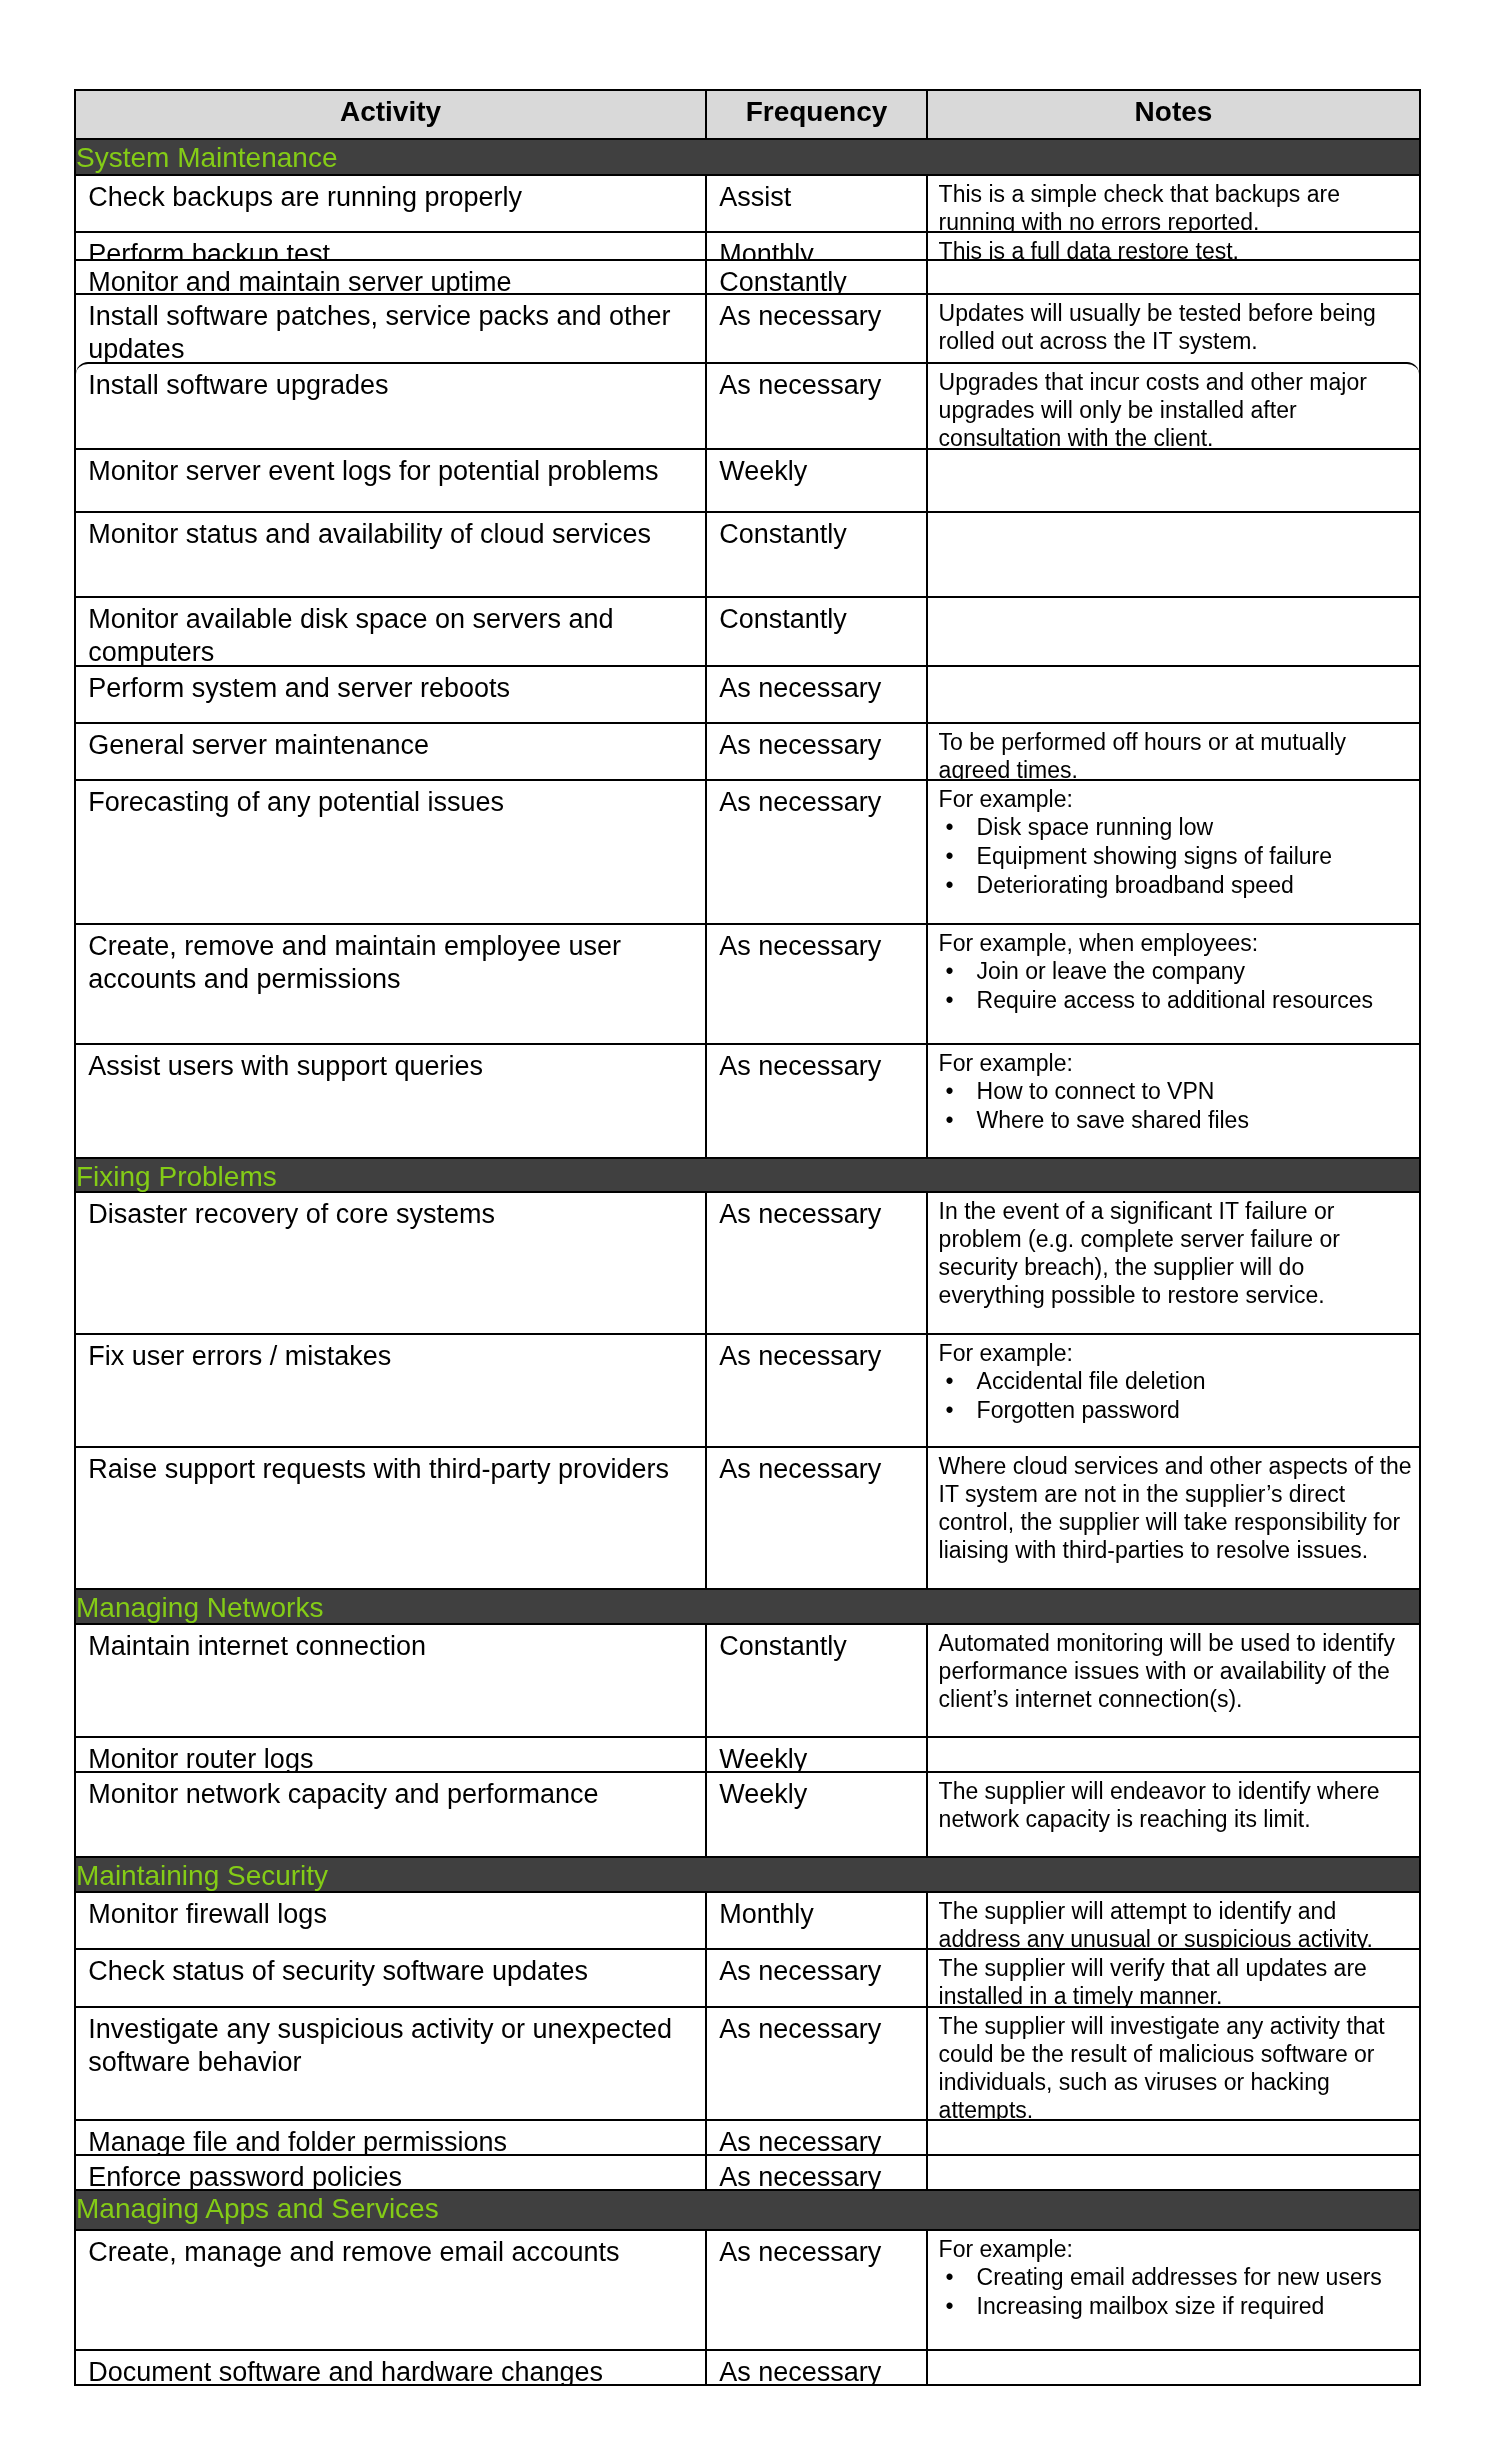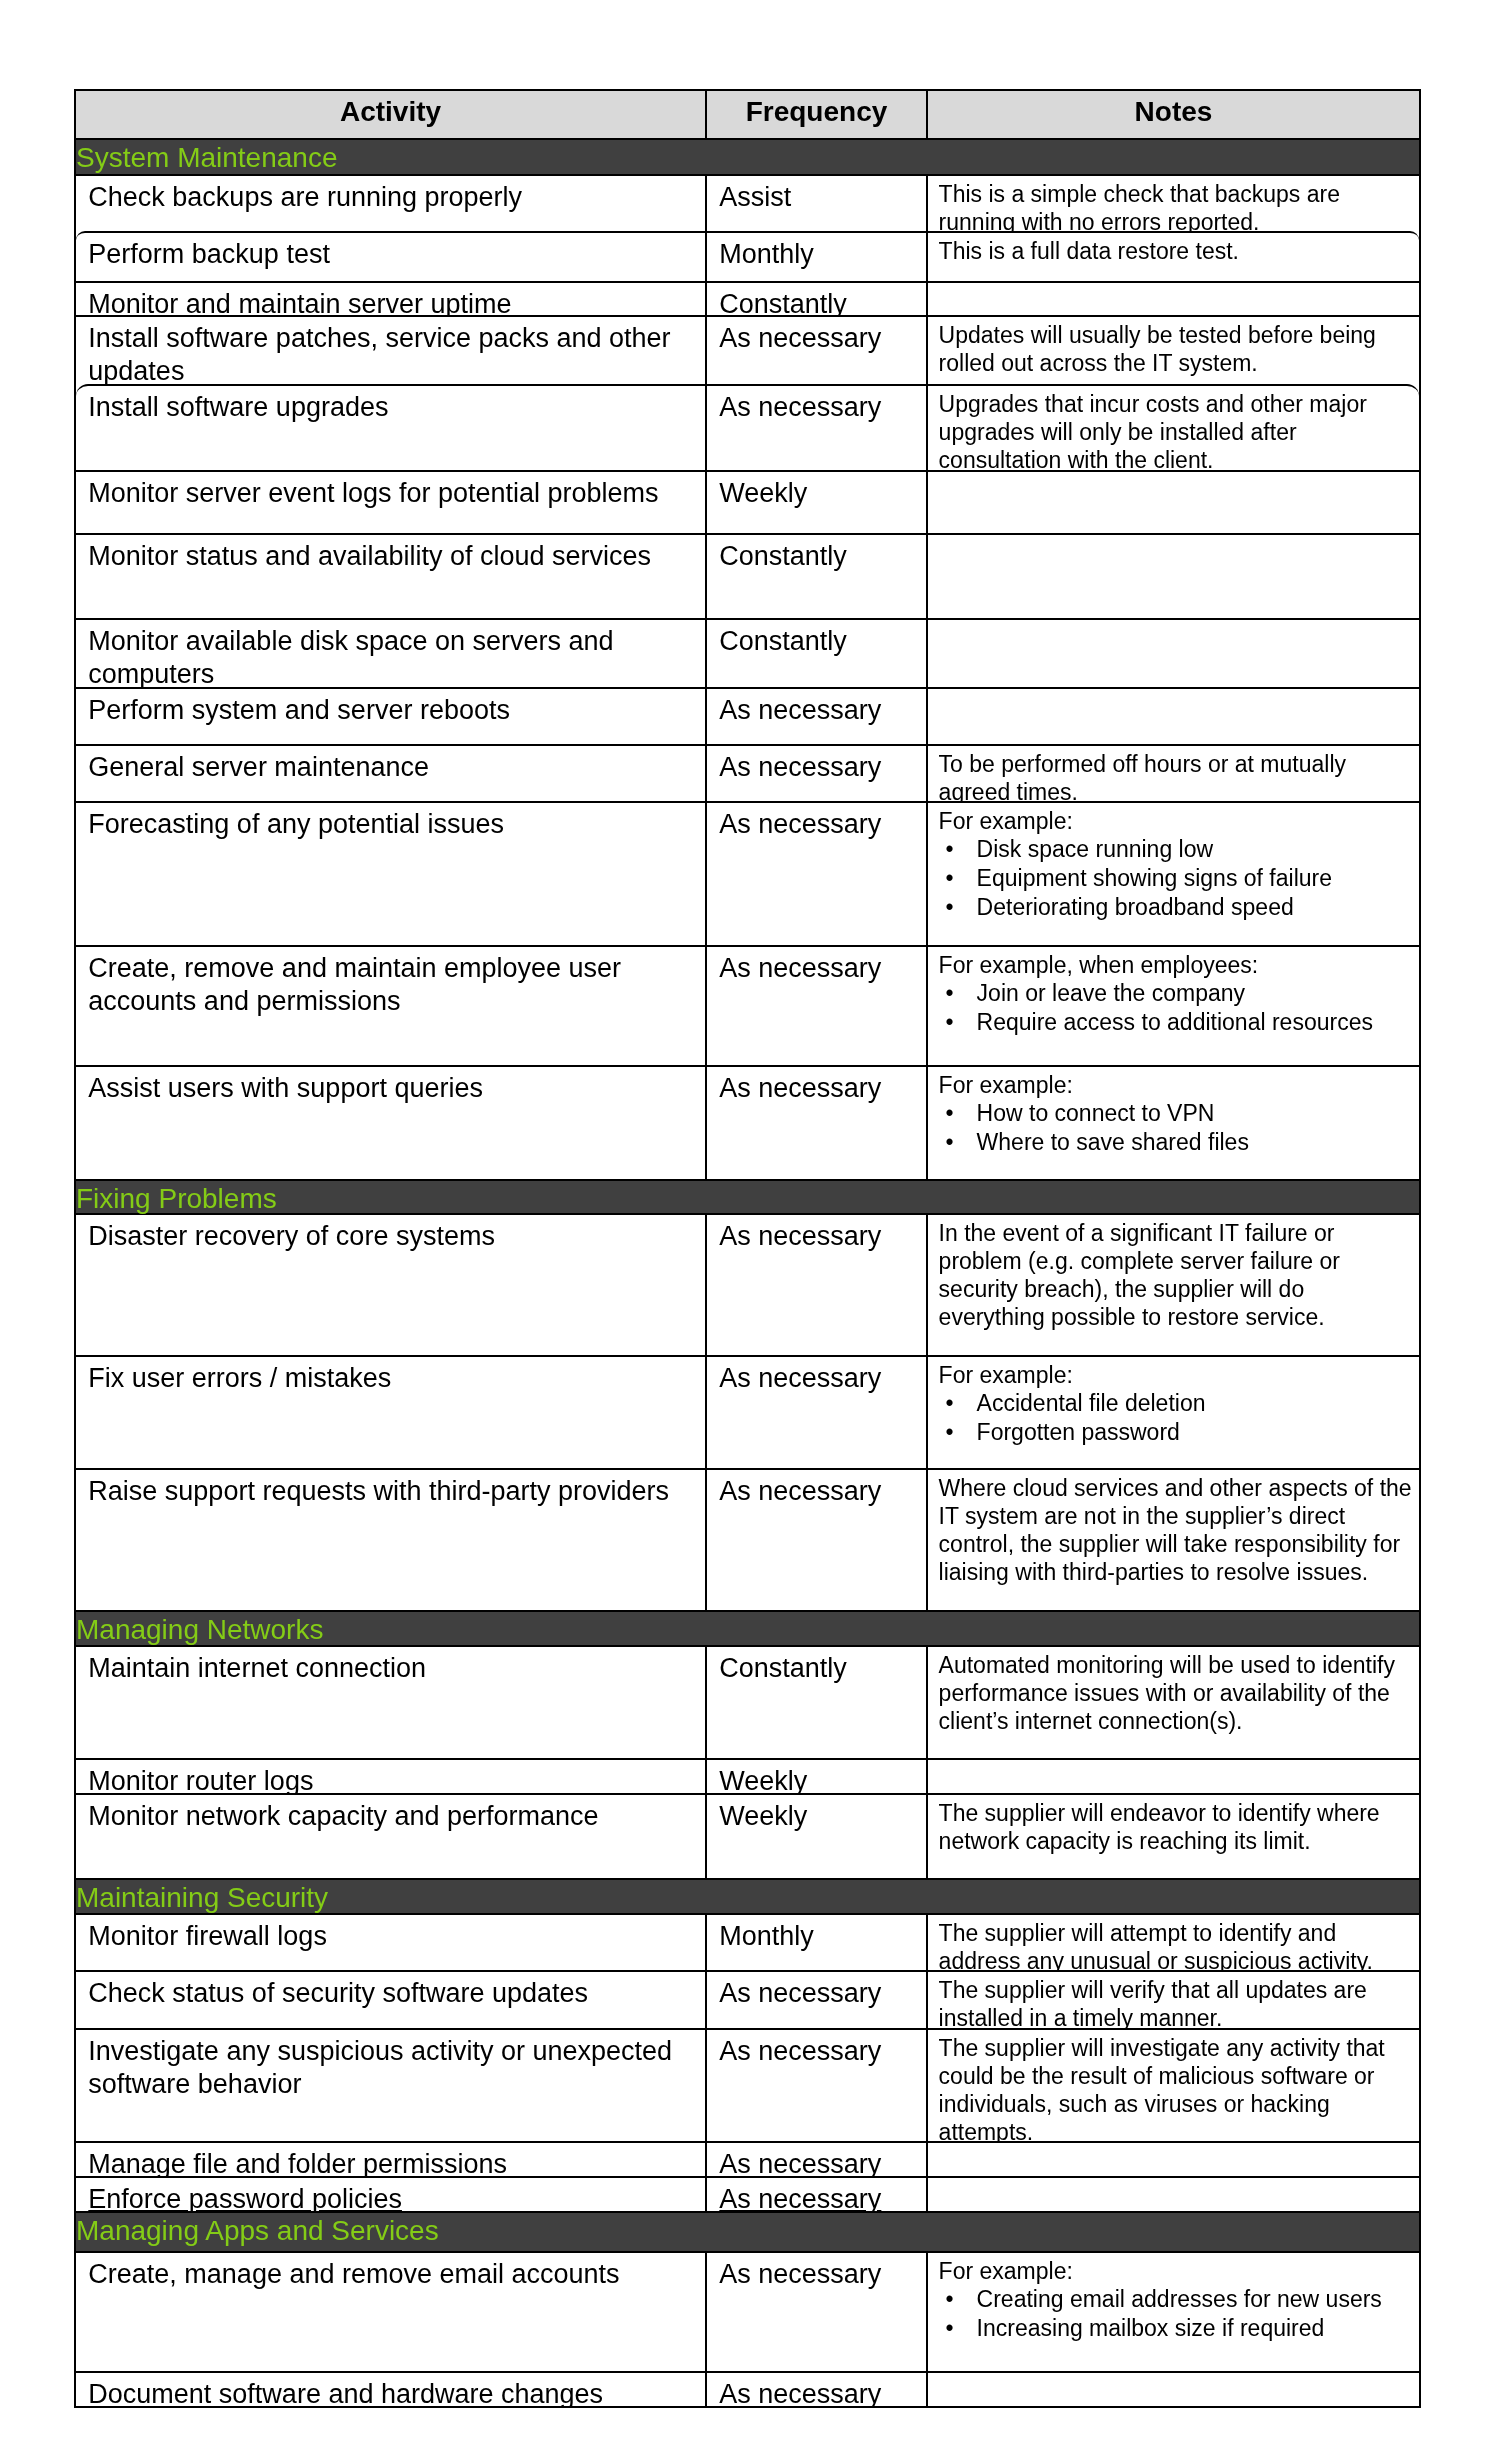--- a/index.html
+++ b/index.html
@@ -32,21 +32,21 @@
   </div>
   <div id="body">
       <div class="row band" style="height: 36px;">System Maintenance</div>
       <div class="row" style="height: 57px;">
         <div class="cell c1">Check backups are running properly</div>
         <div class="cell c2">Assist</div>
         <div class="cell c3">
           <div>This is a simple check that backups are running with no errors reported.</div>
         </div>
       </div>
-      <div class="row" style="height: 50px; border-radius: 9px;">
+      <div class="row" style="height: 28px;">
         <div class="cell c1">Perform backup test</div>
         <div class="cell c2">Monthly</div>
         <div class="cell c3">
           <div>This is a full data restore test.</div>
         </div>
       </div>
       <div class="row" style="height: 34px;">
         <div class="cell c1">Monitor and maintain server uptime</div>
         <div class="cell c2">Constantly</div>
         <div class="cell c3">
@@ -200,21 +200,21 @@
           <div>The supplier will investigate any activity that could be the result of malicious software or individuals, such as viruses or hacking attempts.</div>
         </div>
       </div>
       <div class="row" style="height: 35px;">
         <div class="cell c1">Manage file and folder permissions</div>
         <div class="cell c2">As necessary</div>
         <div class="cell c3">
           <div></div>
         </div>
       </div>
-      <div class="row" style="height: 35px; text-decoration: underline;">
+      <div class="row" style="height: 35px;">
         <div class="cell c1">Enforce password policies</div>
         <div class="cell c2">As necessary</div>
         <div class="cell c3">
           <div></div>
         </div>
       </div>
       <div class="row band" style="height: 40px;">Managing Apps and Services</div>
       <div class="row" style="height: 120px;">
         <div class="cell c1">Create, manage and remove email accounts</div>
         <div class="cell c2">As necessary</div>

